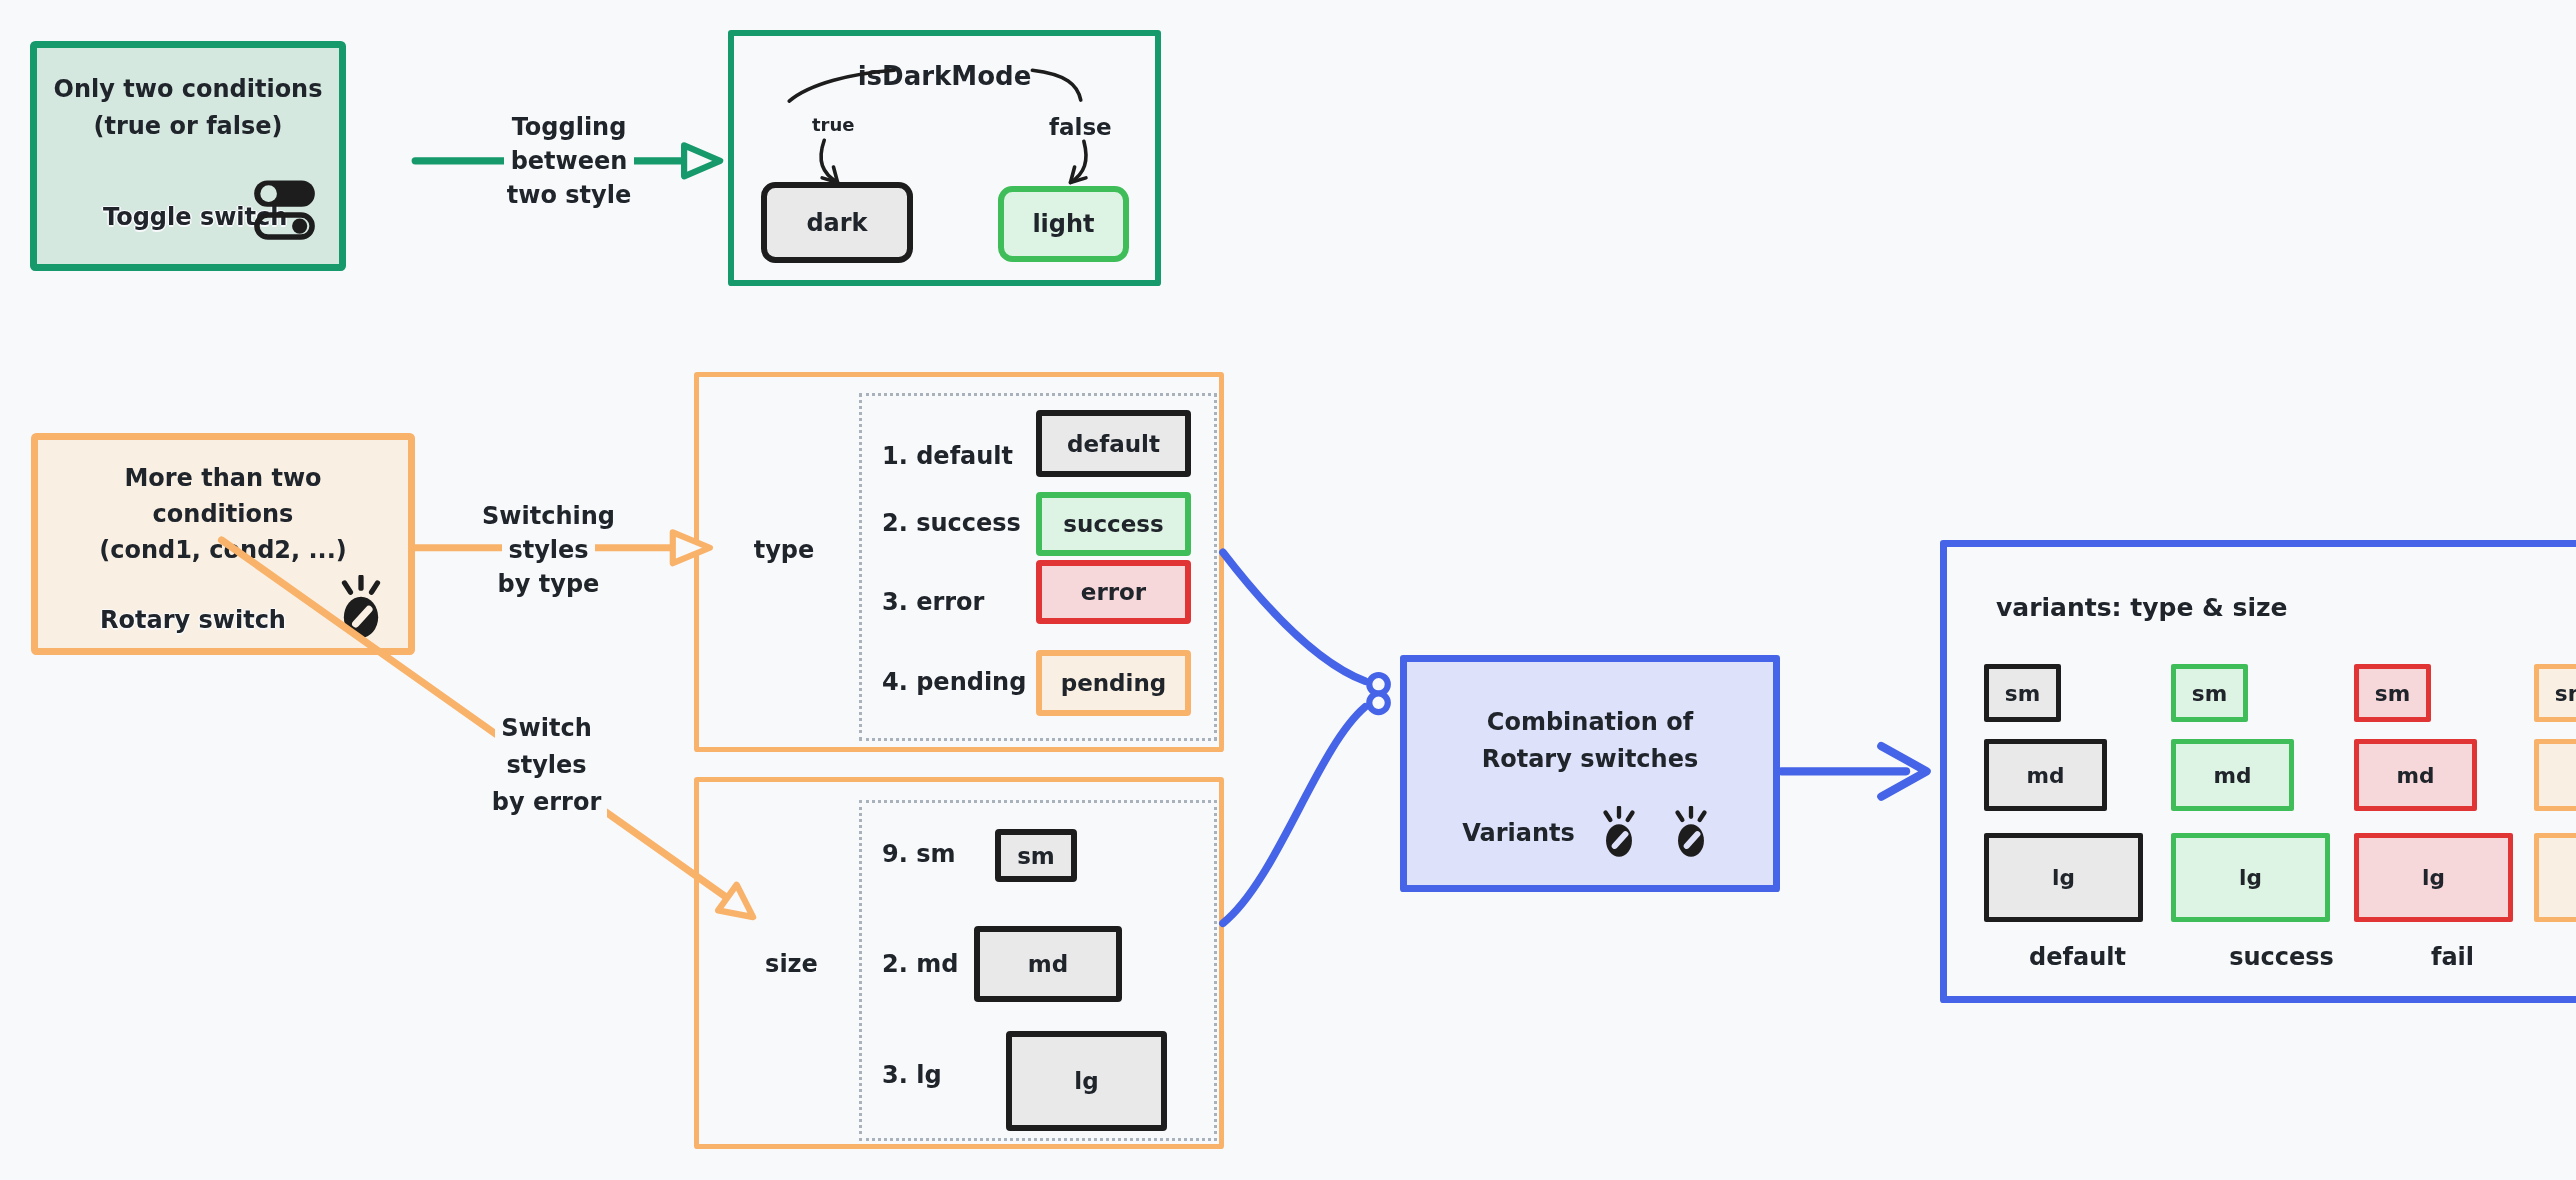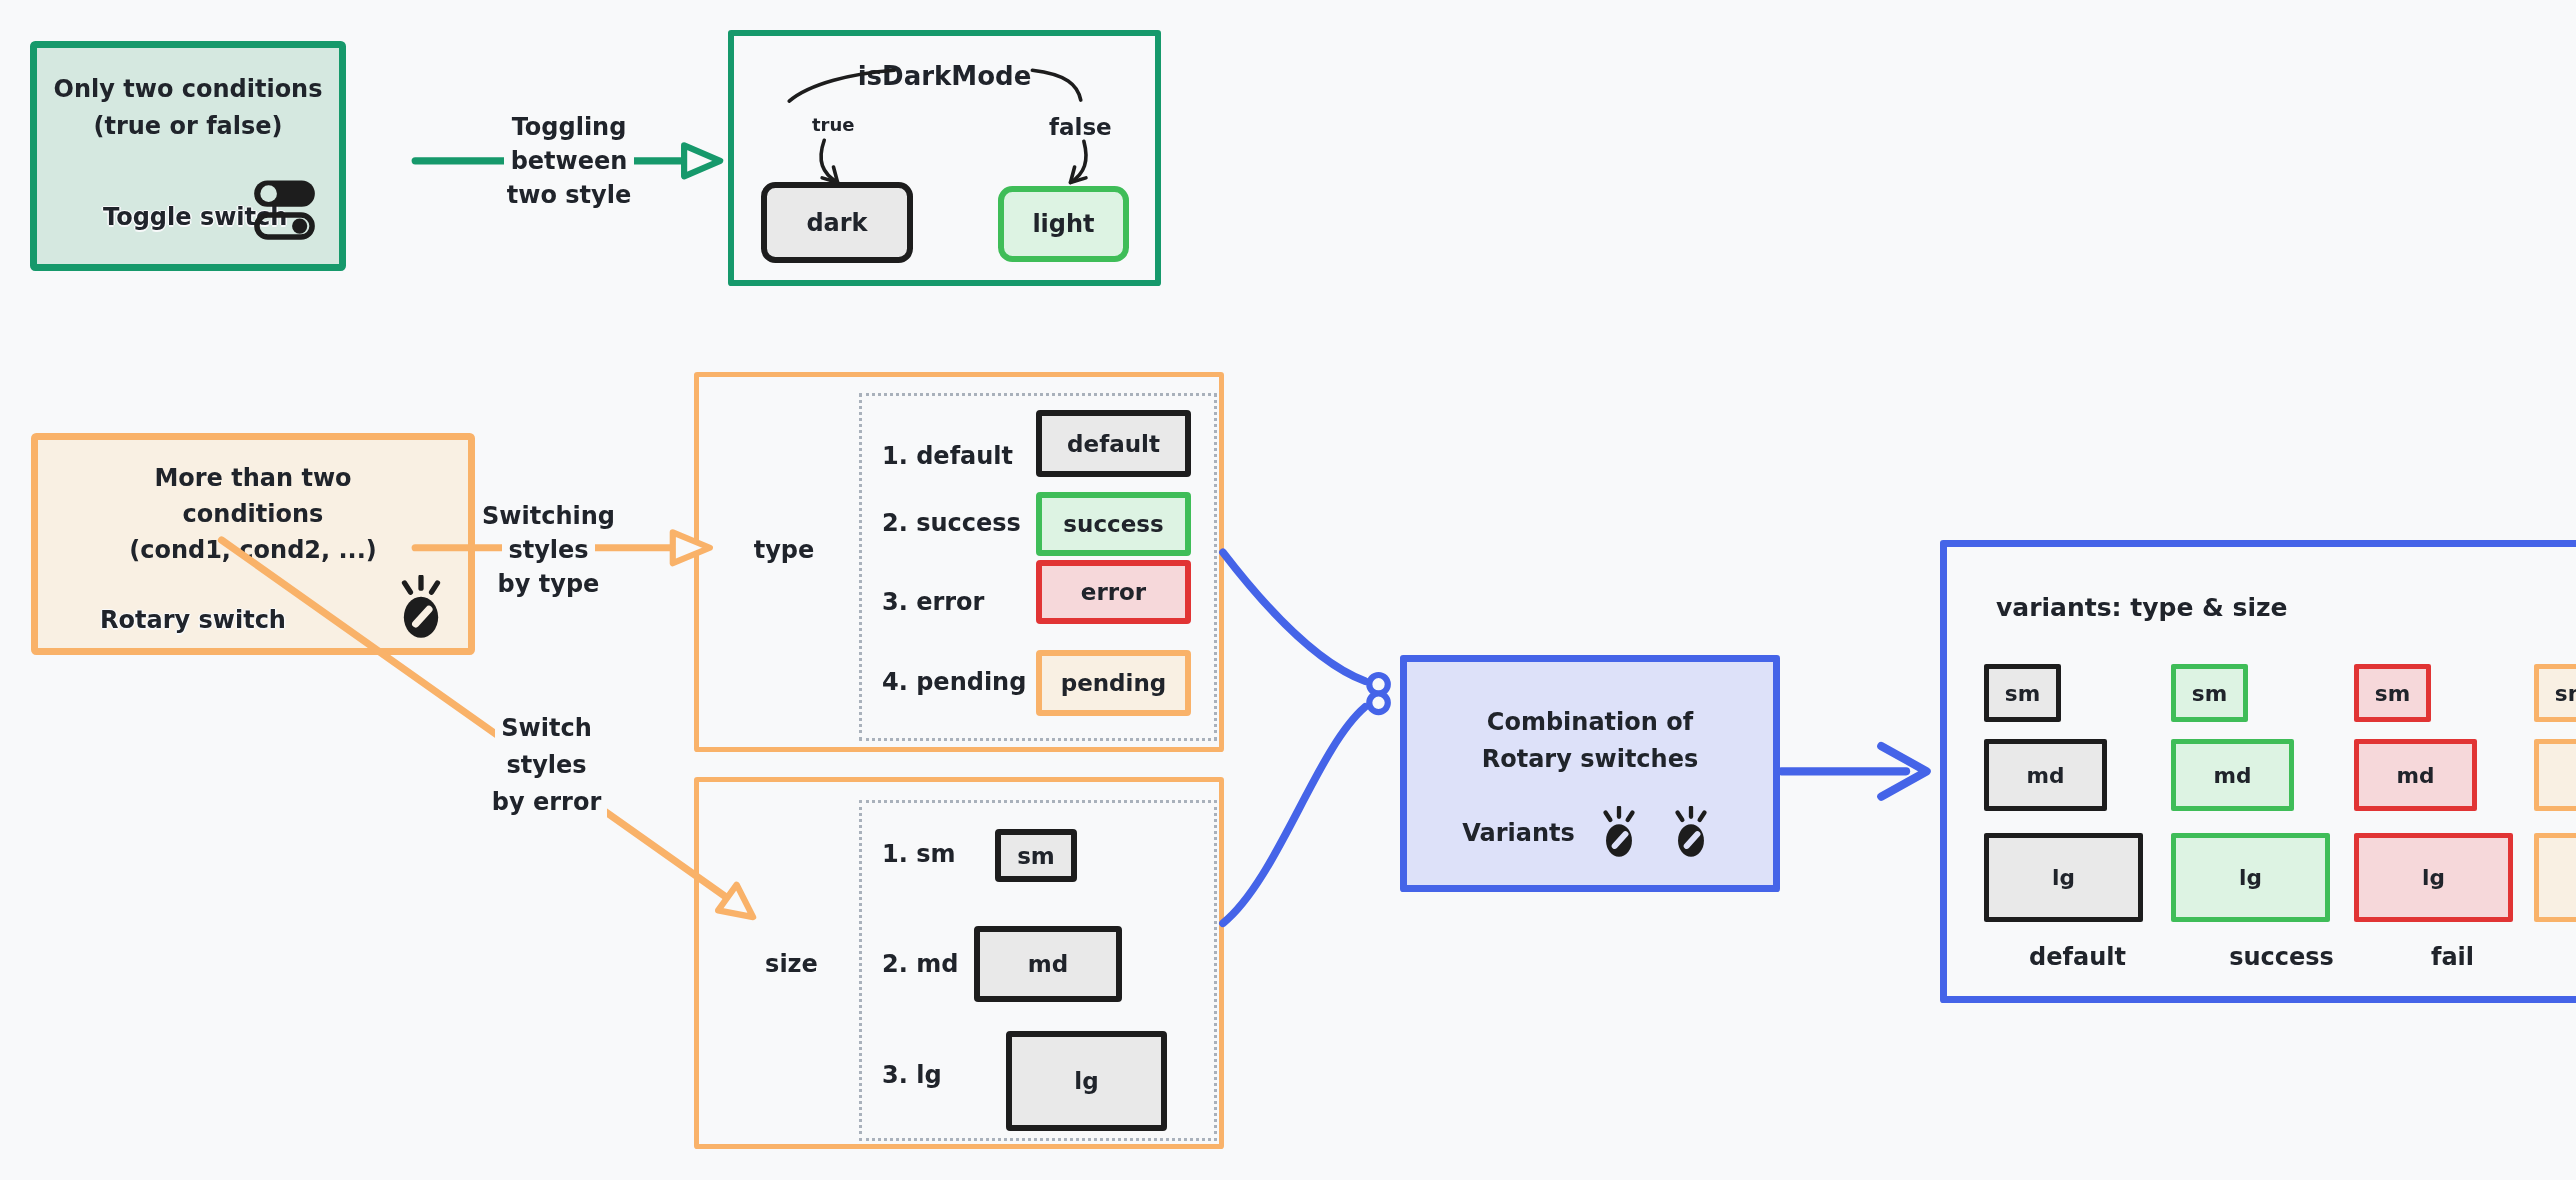--- a/index.html
+++ b/index.html
@@ -57,21 +57,21 @@
     <span class="lbl" style="left:71px;top:78px;font-size:18px;margin-left:7px;">true</span>
     <span class="lbl" style="left:315px;top:78px;font-size:23px;">false</span>
     <div class="chip v-default rounded" style="left:27px;top:146px;width:152px;height:81px;font-size:24px;">
       <span>dark</span>
     </div>
     <div class="chip v-success rounded" style="left:264px;top:150px;width:131px;height:76px;font-size:24px;">
       <span>light</span>
     </div>
   </div>
 
-  <div class="box orange-main" style="left:31px;top:433px;width:444px;height:222px;">
+  <div class="box orange-main" style="left:31px;top:433px;width:384px;height:222px;">
     <div class="tlines" style="top:19.6px;line-height:36px;">
       <span>More than two</span>
       <span>conditions</span>
       <span>(cond1, cond2, ...)</span>
     </div>
     <span class="lbl" style="left:62px;top:166px;">Rotary switch</span>
     <svg class="icon" style="right:14.4px;top:135px;width:66px;height:66px;" viewBox="0 0 100 100">
       <path d="M50 3 L50 20" stroke="#1d1d1d" stroke-width="8" stroke-linecap="round"></path>
       <path d="M25 12 L34 26" stroke="#1d1d1d" stroke-width="8" stroke-linecap="round"></path>
       <path d="M75 12 L66 26" stroke="#1d1d1d" stroke-width="8" stroke-linecap="round"></path>
@@ -102,21 +102,21 @@
     <span class="lbl" style="left:183px;top:291px;">4. pending</span>
     <div class="chip v-pending" style="left:337px;top:273px;width:155px;height:66px;">
       <span>pending</span>
     </div>
   </div>
 
   <div class="box orange-frame" style="left:694px;top:777px;width:530px;height:372px;">
     <span class="lbl" style="left:0;width:185px;text-align:center;top:168px;">size</span>
     <div class="dotted-frame" style="left:160px;top:17.5px;width:358px;height:341px;"></div>
 
-    <span class="lbl" style="left:183px;top:58px;">1. sm</span>
+    <span class="lbl" style="left:183px;top:58px;">9. sm</span>
     <div class="chip v-default" style="left:296px;top:47px;width:82px;height:53px;">
       <span>sm</span>
     </div>
 
     <span class="lbl" style="left:183px;top:168px;">2. md</span>
     <div class="chip v-default" style="left:275px;top:144px;width:148px;height:76px;">
       <span>md</span>
     </div>
 
     <span class="lbl" style="left:183px;top:279px;">3. lg</span>

